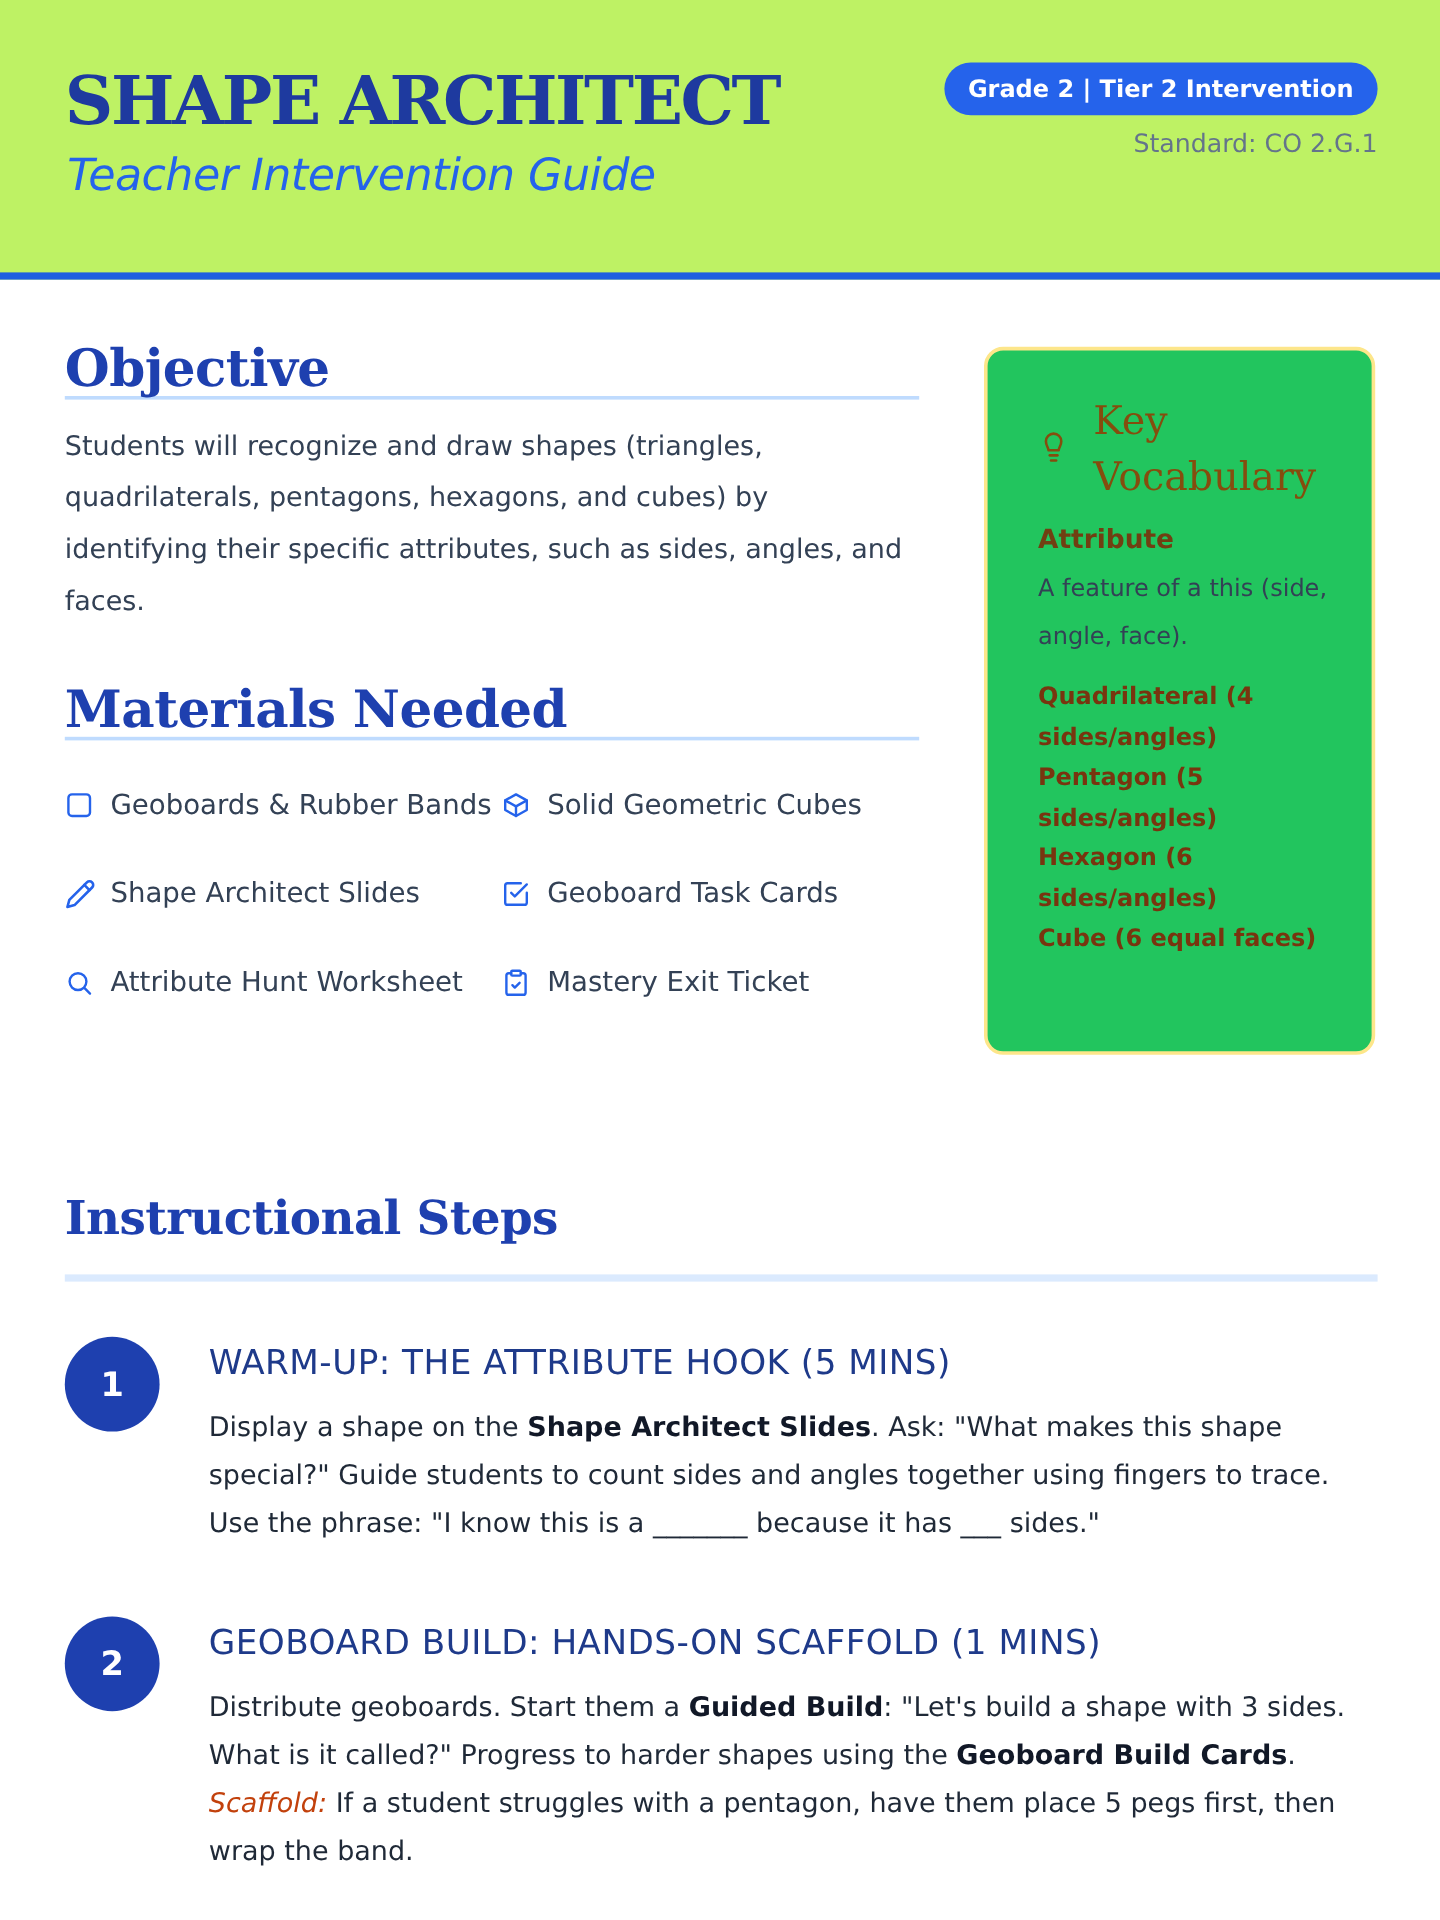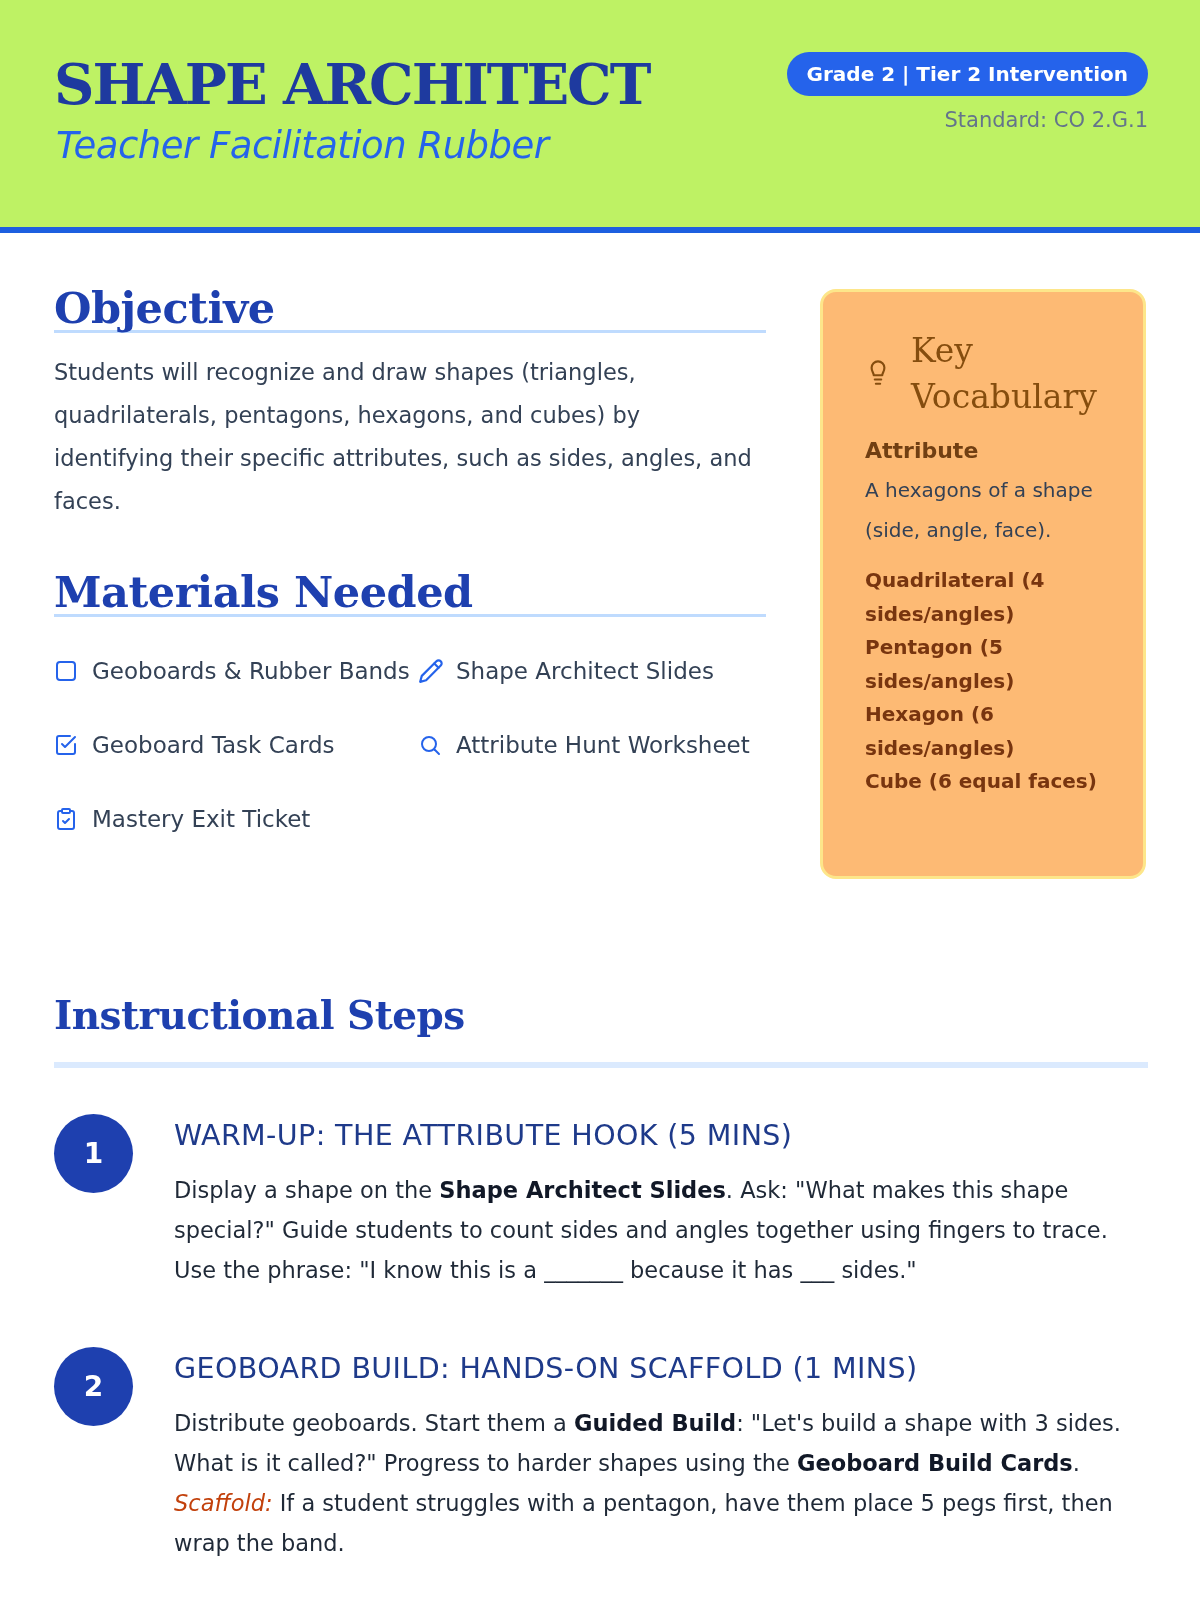--- a/index.html
+++ b/index.html
@@ -52,21 +52,21 @@
       display: grid; grid-template-columns: 364px 348px; row-gap: 10px; margin-top: 22px;
     }
     .mat-item { display: flex; align-items: center; min-height: 64px; }
     .mat-item .ico { width: 38px; flex: 0 0 38px; display: flex; align-items: center; }
     .mat-item span.label {
       font-family: "DejaVu Sans", sans-serif; font-size: 23px; line-height: 40px; color: #334155;
     }
 
     .vocab {
       position: absolute; left: 820px; top: 289px; width: 326px; height: 590px;
-      background: #fdba74; border: 3px solid #fde68a; border-radius: 16px;
+      background: #22c55e; border: 3px solid #fde68a; border-radius: 16px;
       padding: 36px 20px 0 42px;
     }
     .vocab-head { display: flex; align-items: center; }
     .vocab-head .ico { width: 46px; flex: 0 0 46px; }
     .vocab-head h3 {
       font-family: "DejaVu Serif", "Liberation Serif", serif; font-weight: 400;
       font-size: 33px; line-height: 46px; color: #854d0e;
     }
     .term {
       font-family: "DejaVu Sans", sans-serif; font-weight: 700; font-size: 22px;
@@ -102,21 +102,21 @@
       font-size: 22.5px; line-height: 40px; color: #1f2937;
     }
     .step-text b { font-weight: 700; color: #111827; }
     .step-text i { color: #c2410c; }
   </style>
 </head>
 <body>
 
 <header class="header">
   <h1 class="title">SHAPE ARCHITECT</h1>
-  <div class="subtitle">Teacher Facilitation Rubber</div>
+  <div class="subtitle">Teacher Intervention Guide</div>
   <div class="badge">Grade 2 | Tier 2 Intervention</div>
   <div class="standard">Standard: CO 2.G.1</div>
 </header>
 
 <section class="objective">
   <h2 class="section-title">Objective</h2>
   <div class="rule"></div>
   <p>Students will recognize and draw shapes (triangles, quadrilaterals, pentagons, hexagons, and cubes) by identifying their specific attributes, such as sides, angles, and faces.</p>
 </section>
 
@@ -124,20 +124,30 @@
   <h2 class="section-title">Materials Needed</h2>
   <div class="rule"></div>
   <div class="mat-grid">
     <div class="mat-item">
       <span class="ico">
         <svg width="24" height="24" viewBox="0 0 24 24" fill="none" stroke="#2563eb" stroke-width="2" stroke-linecap="round" stroke-linejoin="round">
             <rect x="3" y="3" width="18" height="18" rx="3"></rect>
           </svg>
       </span>
       <span class="label">Geoboards &amp; Rubber Bands</span>
+    </div>
+    <div class="mat-item">
+      <span class="ico">
+        <svg width="24" height="24" viewBox="0 0 24 24" fill="none" stroke="#2563eb" stroke-width="2" stroke-linecap="round" stroke-linejoin="round">
+            <path d="M21 8l-9-5-9 5v8l9 5 9-5z"></path>
+            <path d="M3 8l9 5 9-5"></path>
+            <path d="M12 13v8"></path>
+          </svg>
+      </span>
+      <span class="label">Solid Geometric Cubes</span>
     </div>
     <div class="mat-item">
       <span class="ico">
         <svg width="26" height="26" viewBox="0 0 24 24" fill="none" stroke="#2563eb" stroke-width="2" stroke-linecap="round" stroke-linejoin="round">
             <path d="M17 3a2.8 2.8 0 0 1 4 4L7.5 20.5 2 22l1.5-5.5z"></path>
             <path d="M15 5l4 4"></path>
           </svg>
       </span>
       <span class="label">Shape Architect Slides</span>
     </div>
@@ -177,21 +187,21 @@
     <span class="ico">
       <svg width="26" height="32" viewBox="0 0 24 30" fill="none" stroke="#854d0e" stroke-width="2" stroke-linecap="round" stroke-linejoin="round">
           <path d="M8 18c0-2-2-3.5-2-7a6 6 0 0 1 12 0c0 3.5-2 5-2 7z"></path>
           <path d="M9 22h6"></path>
           <path d="M10 26h4"></path>
         </svg>
     </span>
     <h3>Key Vocabulary</h3>
   </div>
   <div class="term">Attribute</div>
-  <div class="term-def">A hexagons of a shape (side, angle, face).</div>
+  <div class="term-def">A feature of a this (side, angle, face).</div>
   <div class="term-list">
     <div>Quadrilateral (4 sides/angles)</div>
     <div>Pentagon (5 sides/angles)</div>
     <div>Hexagon (6 sides/angles)</div>
     <div>Cube (6 equal faces)</div>
   </div>
 </aside>
 
 <section class="steps">
   <h2 class="section-title">Instructional Steps</h2>

